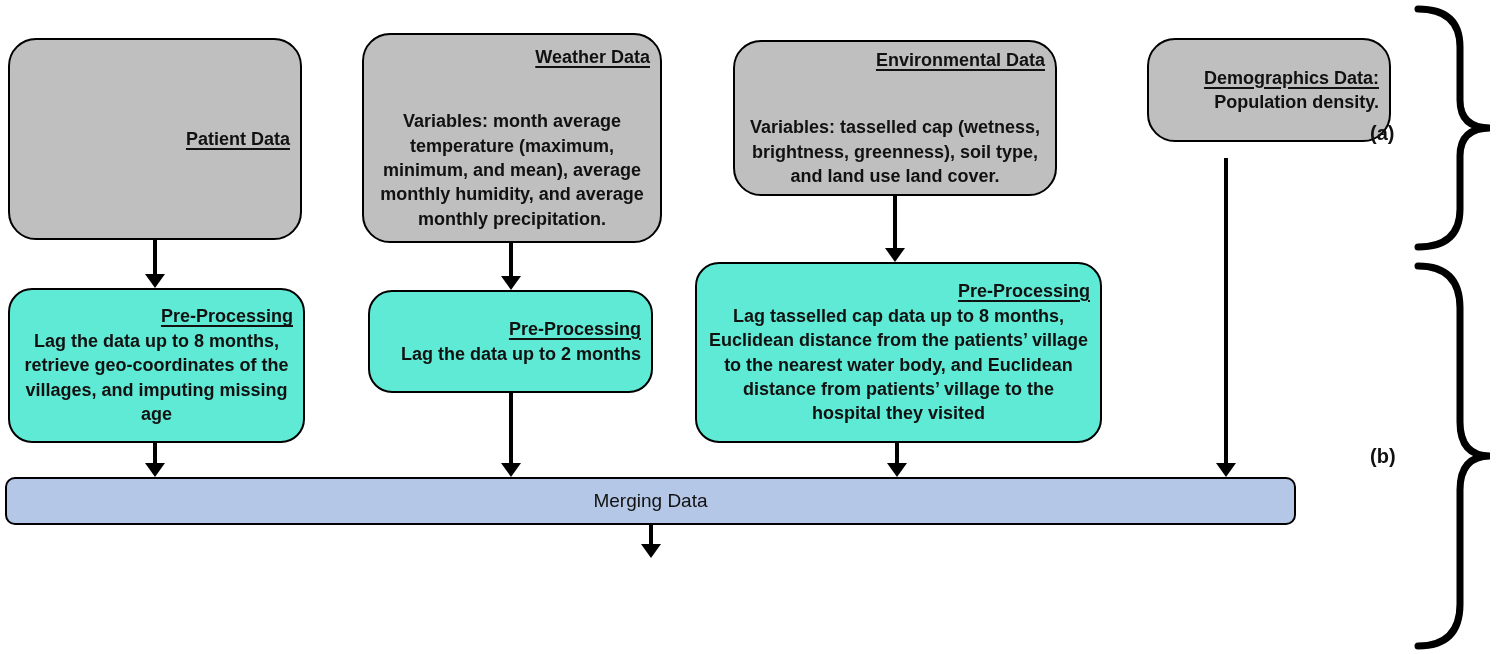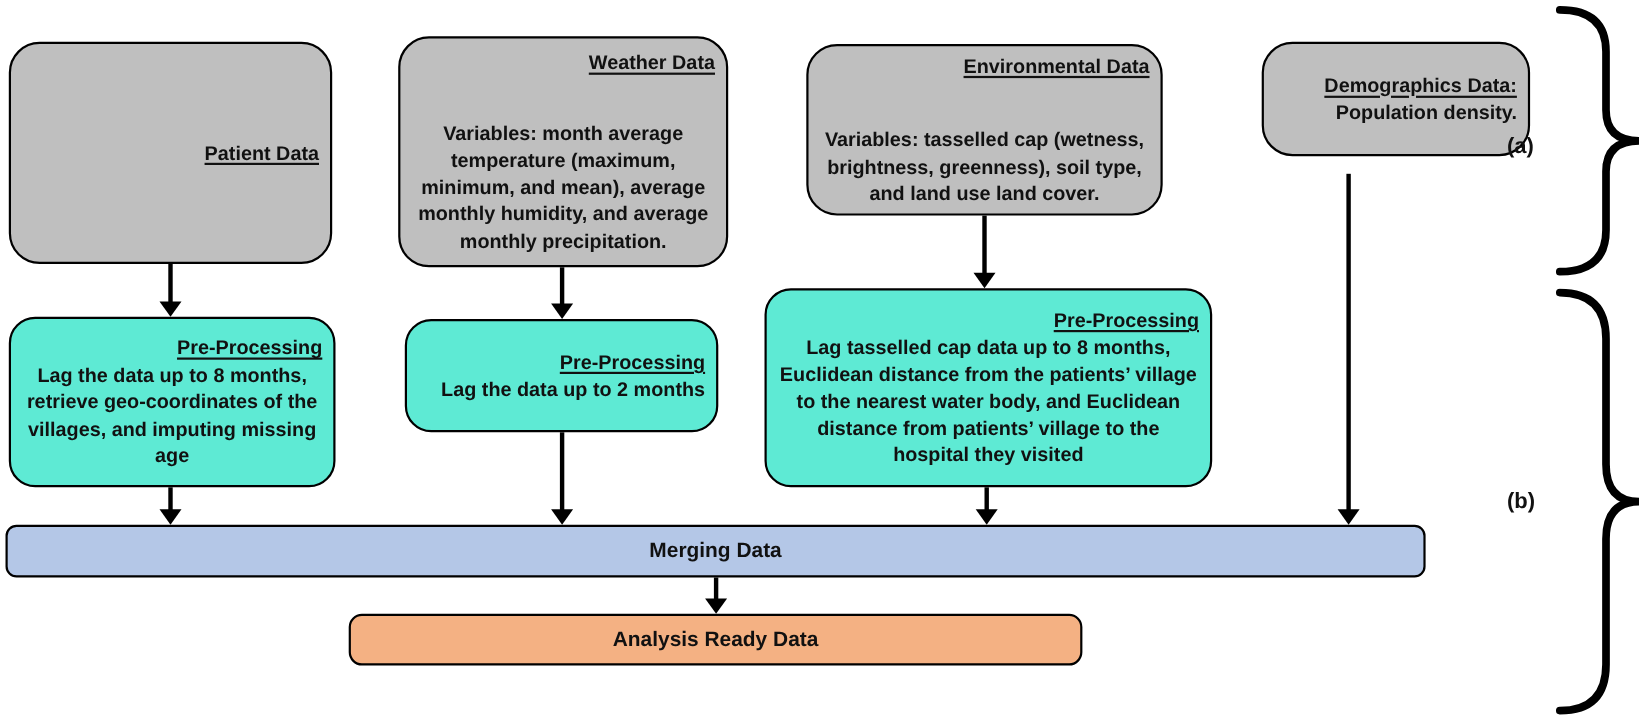--- a/index.html
+++ b/index.html
@@ -12,21 +12,21 @@
     display:flex;flex-direction:column;align-items:flex-end;justify-content:center;
     text-align:center;font-weight:bold;font-size:18px;line-height:1.36;
     padding:8px 10px;
   }
   .box .title{text-decoration:underline;text-decoration-thickness:2px;text-underline-offset:3px;}
   .gray{background:#bfbfbf;border-radius:28px;}
   .green{background:#5eead4;border-radius:24px;}
   .bar{
     position:absolute;box-sizing:border-box;border:2.5px solid #000000;
     display:flex;align-items:center;justify-content:center;
-    font-weight:bold;font-size:19px;
+    font-weight:normal;font-size:19px;
   }
   .blue{background:#b4c7e7;border-radius:10px;}
   .orange{background:#f4b183;border-radius:12px;}
   .arrow{position:absolute;width:20px;}
   .arrow .shaft{position:absolute;left:8px;top:0;width:4px;background:#000000;}
   .arrow .head{
     position:absolute;left:0;bottom:0;width:0;height:0;
     border-left:10px solid transparent;border-right:10px solid transparent;
     border-top:14px solid #000000;
   }
@@ -70,23 +70,20 @@
 
   <div class="box green" style="left:695px;top:262px;width:407px;height:181px;">
     <div class="title">Pre-Processing</div>
     <div class="body">Lag tasselled cap data up to 8 months, Euclidean distance from the patients’ village to the nearest water body, and Euclidean distance from patients’ village to the hospital they visited</div>
   </div>
 
   <div class="bar blue" style="left:5px;top:477px;width:1291px;height:48px;">
     <span>Merging Data</span>
   </div>
 
-  <div class="bar orange" style="left:317px;top:558px;width:667px;height:47px;">
-    <span>Analysis Ready Data</span>
-  </div>
 
   <div class="arrow" style="left:145px;top:240px;height:48px;">
     <div class="shaft" style="height:36px;"></div>
       <div class="head"></div>
   </div>
   <div class="arrow" style="left:501px;top:243px;height:47px;">
     <div class="shaft" style="height:35px;"></div>
       <div class="head"></div>
   </div>
   <div class="arrow" style="left:885px;top:196px;height:66px;">

